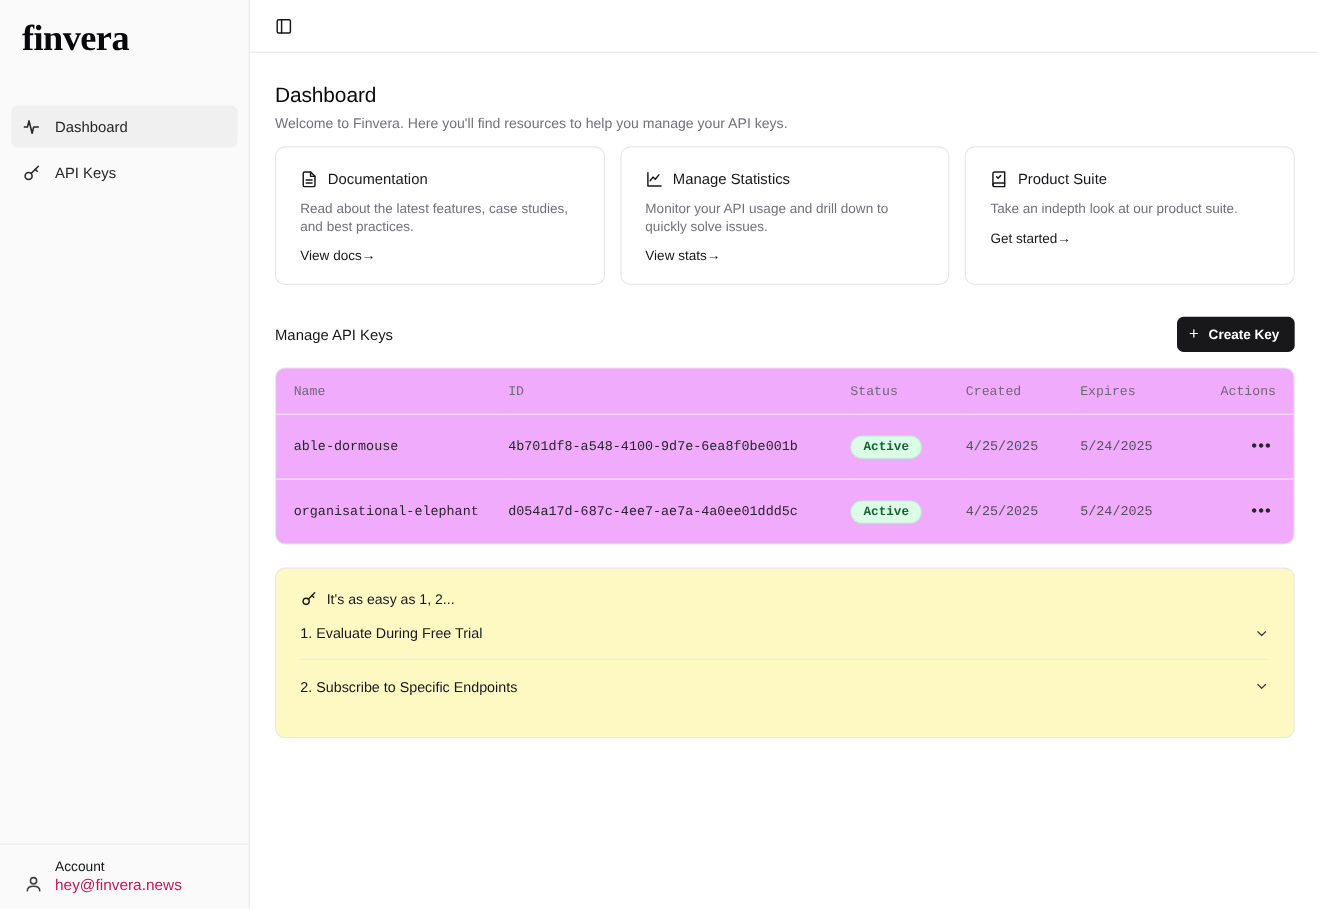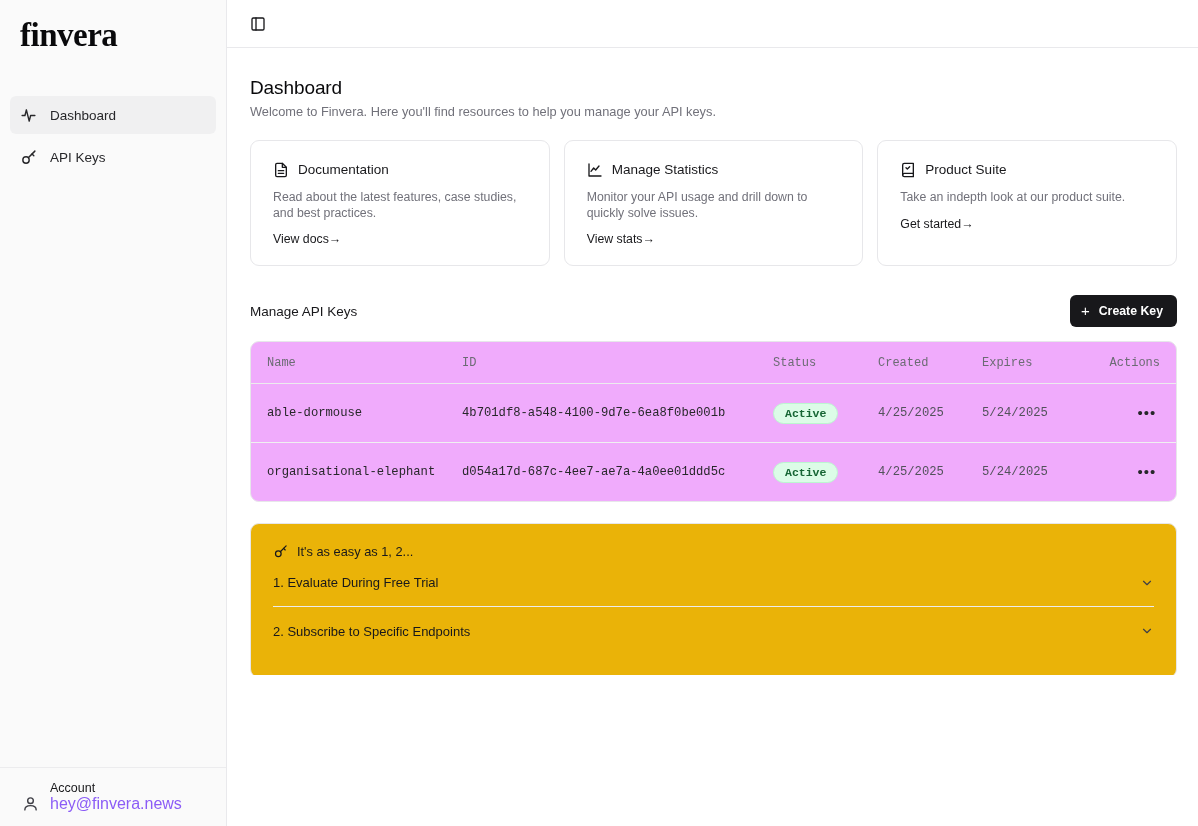--- a/index.html
+++ b/index.html
@@ -46,42 +46,42 @@
   .nav-icon { width: 17px; height: 17px; display: flex; align-items: center; justify-content: center; color: #27272a; flex: 0 0 17px; }
   .sidebar-footer {
     margin-top: auto;
     border-top: 1px solid #ececee;
     padding: 12px 14px 14px 22px;
     display: flex; align-items: flex-end; gap: 11px;
     cursor: pointer;
   }
   .acct-icon { width: 17px; height: 17px; color: #3f3f46; flex: 0 0 17px; }
   .acct-name { font-size: 12.5px; color: #18181b; line-height: 16px; }
-  .acct-mail { font-size: 16px; color: #8b5cf6; line-height: 16px; }
+  .acct-mail { font-size: 14px; color: #be185d; line-height: 16px; }
 
   
   .main { flex: 1 1 auto; display: flex; flex-direction: column; min-width: 0; }
   .topbar {
     height: 48px; flex: 0 0 48px;
     border-bottom: 1px solid #e9e9ec;
     display: flex; align-items: center;
     padding-left: 18px;
   }
   .panel-toggle {
     width: 26px; height: 26px;
     display: flex; align-items: center; justify-content: center;
     border-radius: 5px; cursor: pointer; color: #18181b;
   }
   .content { padding: 28px 21px 0 23px; overflow: hidden; }
 
   .page-title { font-size: 19px; font-weight: 400; color: #09090b; line-height: 24px; letter-spacing: -0.1px; }
   .page-sub { font-size: 12.8px; color: #71717a; line-height: 18px; margin-top: 3px; }
 
   
-  .cards { display: flex; gap: 14px; margin-top: 19px; }
+  .cards { display: flex; gap: 14px; margin-top: 12px; }
   .card {
     flex: 1 1 0; min-width: 0;
     background: #fff;
     border: 1px solid #e7e7ea;
     border-radius: 9px;
     padding: 20px 22px 18px 22px;
     height: 126px;
   }
   .card-head { display: flex; align-items: center; gap: 9px; }
   .card-icon { width: 16px; height: 16px; color: #18181b; flex: 0 0 16px; display: flex; align-items: center; }
@@ -147,21 +147,21 @@
     display: inline-flex; align-items: center; justify-content: center;
     width: 26px; height: 22px; cursor: pointer;
     color: #27272a; font-size: 15px; letter-spacing: 1px; line-height: 10px;
     font-family: "Liberation Sans", sans-serif;
   }
 
   
   .accordion {
     margin-top: 21px;
     border: 1px solid #e7e7ea; border-radius: 9px;
-    background: #eab308;
+    background: #fef9c3;
     padding: 20px 22px 22px 22px;
   }
   .acc-head { display: flex; align-items: center; gap: 9px; }
   .acc-head-icon { width: 15px; height: 15px; color: #18181b; flex: 0 0 15px; }
   .acc-head-text { font-size: 12.8px; color: #18181b; }
   .acc-item {
     display: flex; align-items: center; justify-content: space-between;
     height: 48px; cursor: pointer;
     border-bottom: 1px solid #ececee;
     font-size: 13px; color: #18181b;

